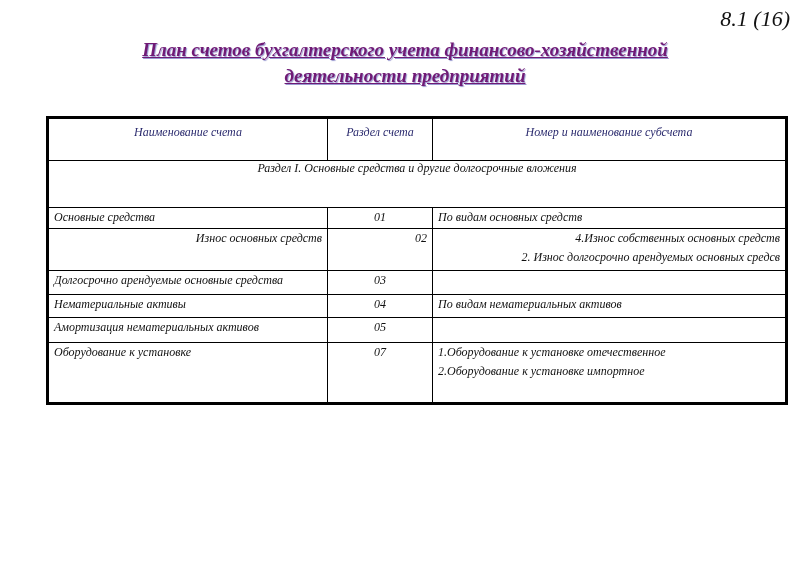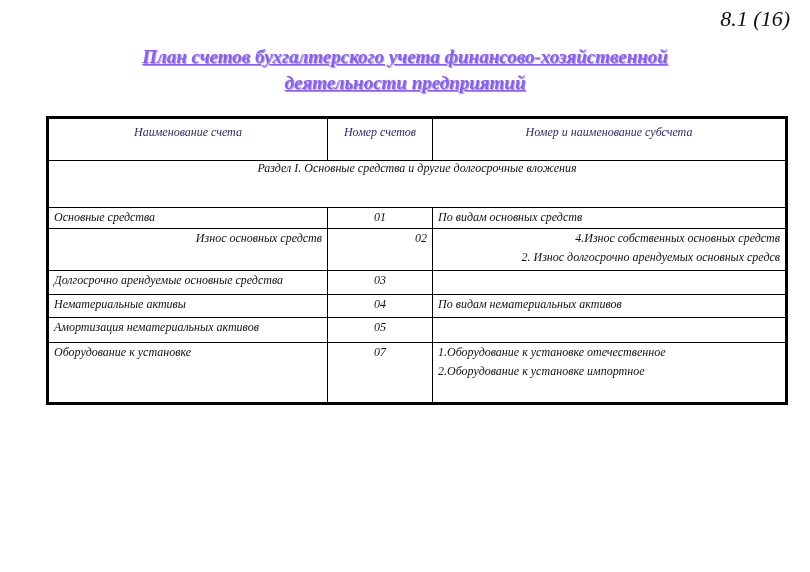--- a/index.html
+++ b/index.html
@@ -1,21 +1,21 @@
 <!DOCTYPE html>
 <html><head>
   <meta charset="utf-8">
   <style>
     html, body { margin:0; padding:0; background:#ffffff; }
     body { width:810px; height:572px; position:relative; overflow:hidden;
            font-family:"Liberation Serif", "DejaVu Serif", serif; font-style:italic; }
     .slide-number { position:absolute; right:20px; top:6px; font-size:22px; color:#111;
                     font-style:italic; }
-    .title { position:absolute; left:60px; width:690px; top:44px; text-align:center;
-             color:#8b5cf6; font-weight:bold; font-style:italic; font-size:19px; line-height:26px;
+    .title { position:absolute; left:60px; width:690px; top:37px; text-align:center;
+             color:#701a75; font-weight:bold; font-style:italic; font-size:19px; line-height:26px;
              text-decoration:underline; text-shadow:1px 1px 1px #9a9ad0; }
     table.plan { position:absolute; left:46px; top:116px; width:742px; border-collapse:collapse;
                  border:3px solid #000; table-layout:fixed; }
     table.plan td, table.plan th { border:1px solid #000; padding:0 5px; vertical-align:top;
                  font-size:12px; font-style:italic; color:#111; }
     table.plan th { color:#2b2b6e; font-weight:normal; height:35px; vertical-align:top; padding-top:6px; font-size:12px; }
     .c1 { width:280px; }
     .c2 { width:105px; text-align:center; }
     .section td { text-align:center; height:46px; padding-top:5px; font-size:12.5px; }
     td.num { text-align:center; }
@@ -41,21 +41,21 @@
 
 <table class="plan">
   <colgroup>
     <col class="c1">
       <col class="c2">
       <col>
   </colgroup>
   <tbody>
       <tr>
     <th>Наименование счета</th>
-    <th>Номер счетов</th>
+    <th>Раздел счета</th>
     <th>Номер и наименование субсчета</th>
   </tr>
   <tr class="section">
     <td colspan="3">Раздел I. Основные средства и другие долгосрочные вложения</td>
   </tr>
 
   <tr class="r1">
     <td class="name-cell">Основные средства</td>
     <td class="num num-cell">01</td>
     <td class="sub-cell">

